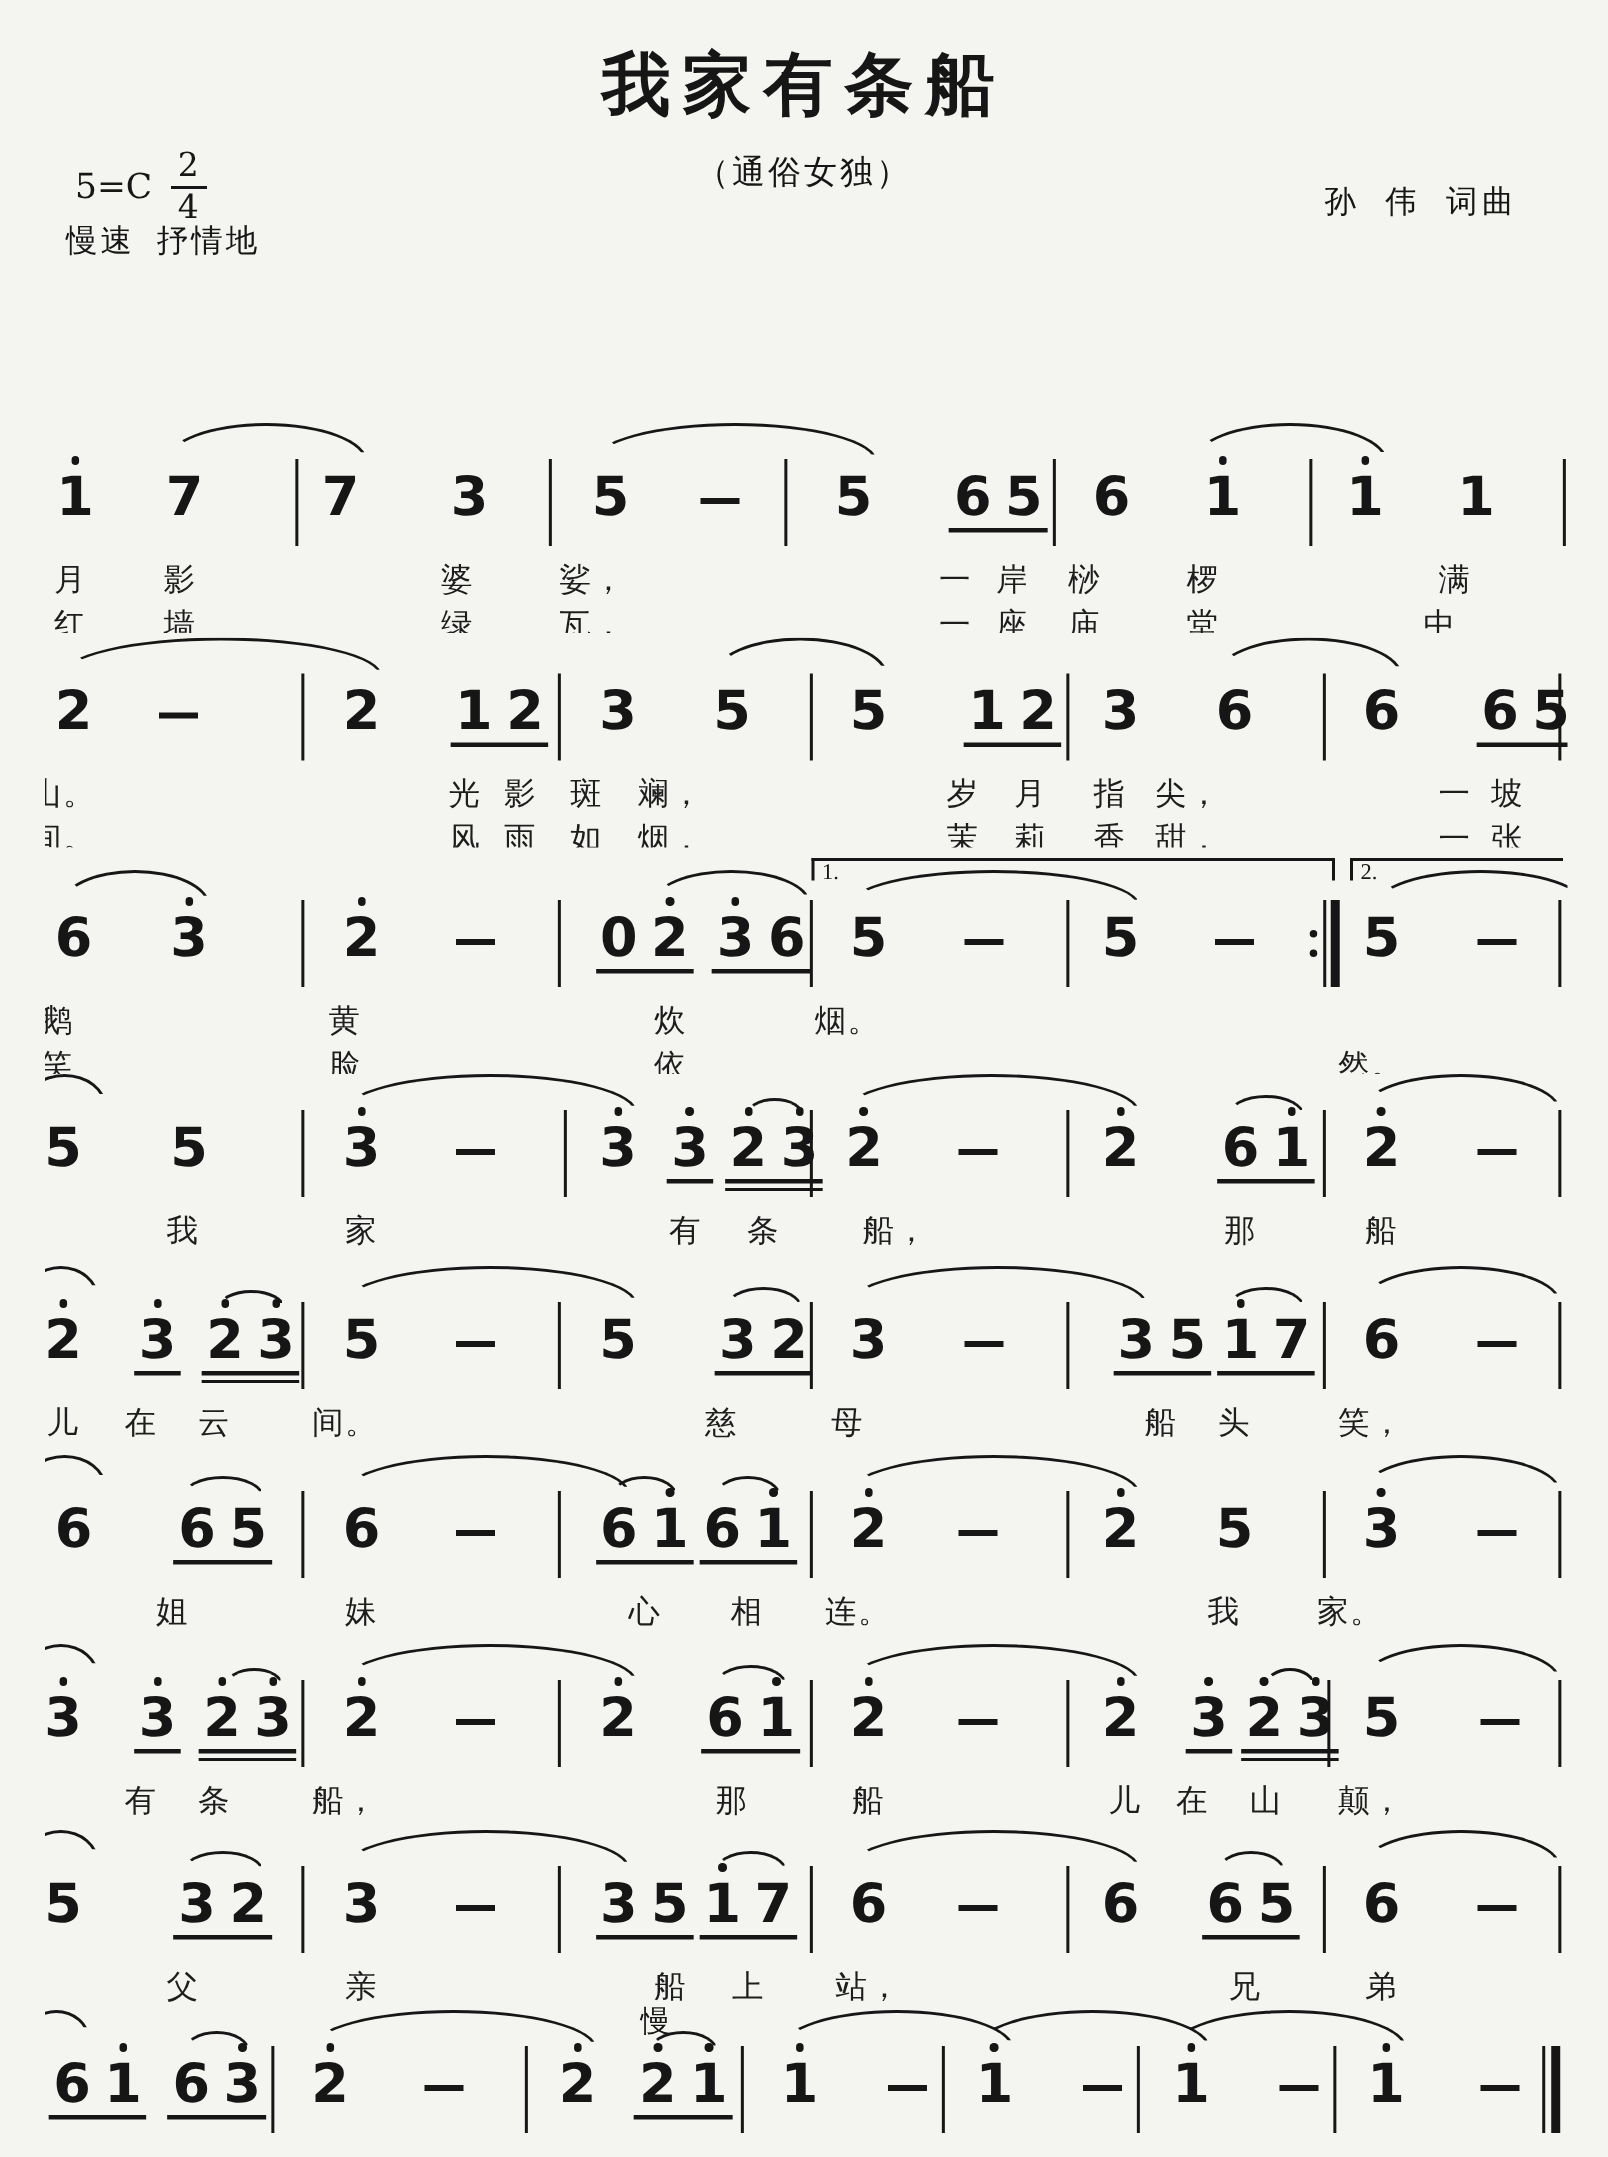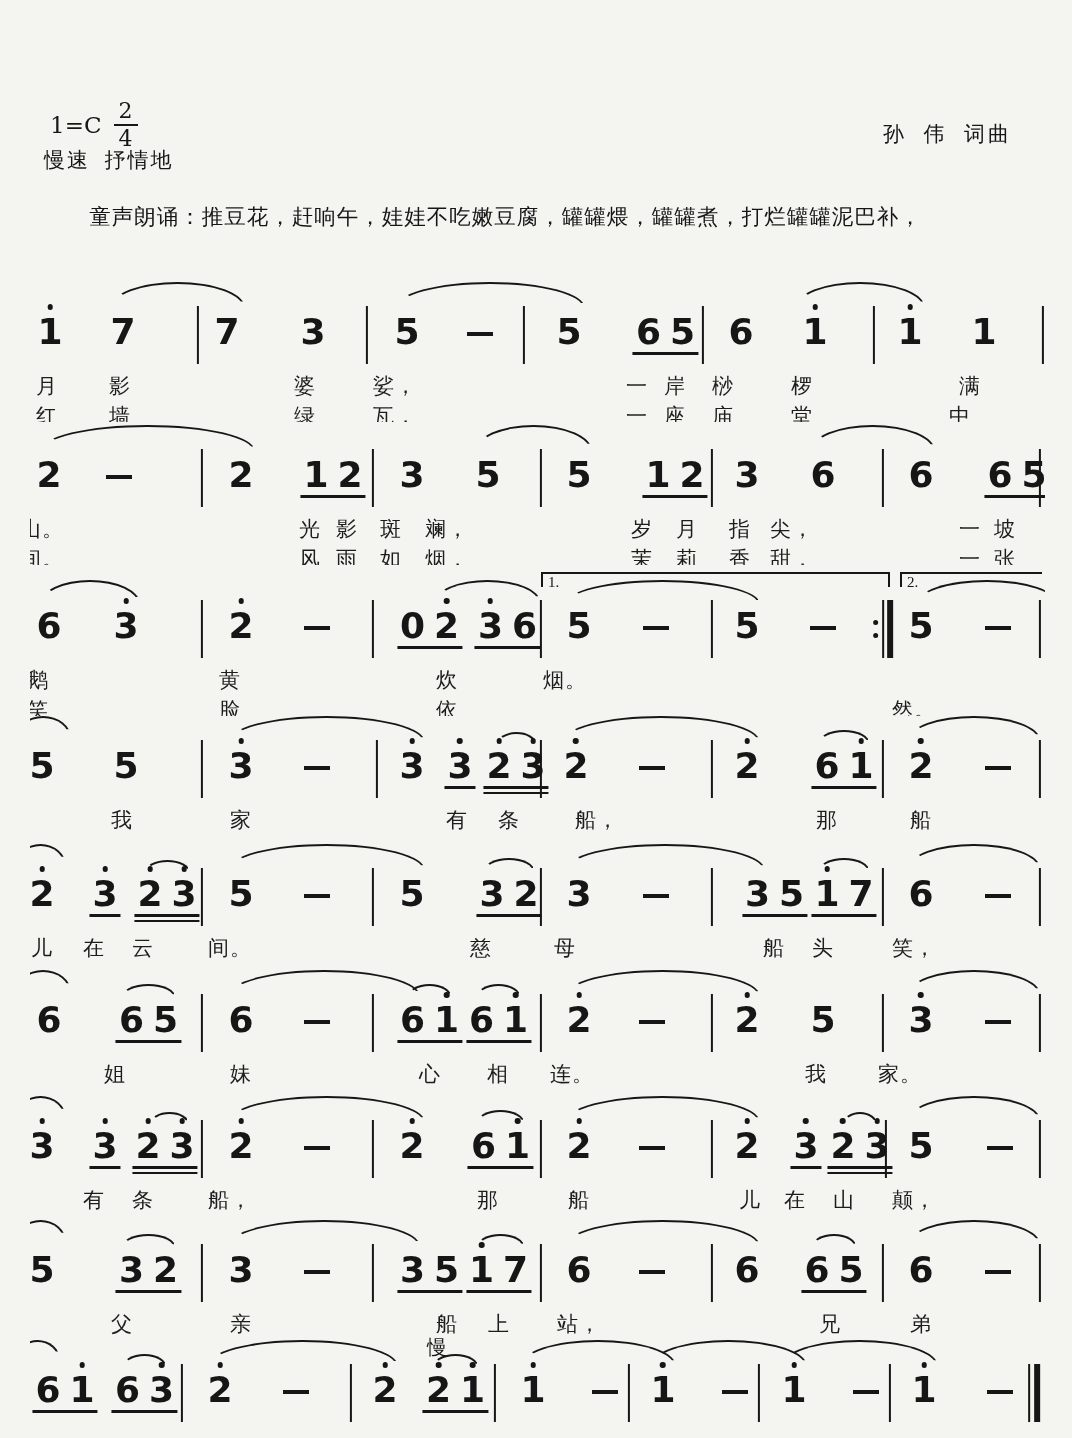--- a/index.html
+++ b/index.html
@@ -74,31 +74,32 @@
   .volta.closed{border-right:2.2px solid #161616;}
   .volta .vl{position:absolute;left:5px;top:0;font-size:15px;
     font-family:"Liberation Serif",serif;}
   .mlabel{position:absolute;top:4px;transform:translateX(-50%);
     font-family:"Liberation Serif",serif;font-size:20px;}
 </style>
 </head>
 <body>
 
 <div class="page">
+  <div class="title">我家有条船</div>
+  <div class="subtitle">（通俗女独）</div>
   <div class="keysig">
-    <span>1=C</span>
+    <span>5=C</span>
     <span class="frac">
       <span class="fn">2</span>
       <span>4</span>
     </span>
   </div>
   <div class="tempo">慢速  抒情地</div>
   <div class="credit">孙  伟  词曲</div>
   <div class="narration">
-    <div class="ind">童声朗诵：推豆花，赶响午，娃娃不吃嫩豆腐，罐罐煨，罐罐煮，打烂罐罐泥巴补，</div>
   </div>
   <div id="sheet">
       <div class="mline" style="top: 272px; height: 150px;">
         <div class="arc" style="left: 7.88%; width: 13.3%; top: 10px; height: 26px;"></div>
         <div class="arc" style="left: 35.96%; width: 18.72%; top: 10px; height: 26px;"></div>
         <div class="arc" style="left: 75.37%; width: 12.81%; top: 10px; height: 26px;"></div>
         <div class="tok" style="left: 1.97%;">
           <div class="chars">
             <span class="nc hi">1</span>
           </div>

